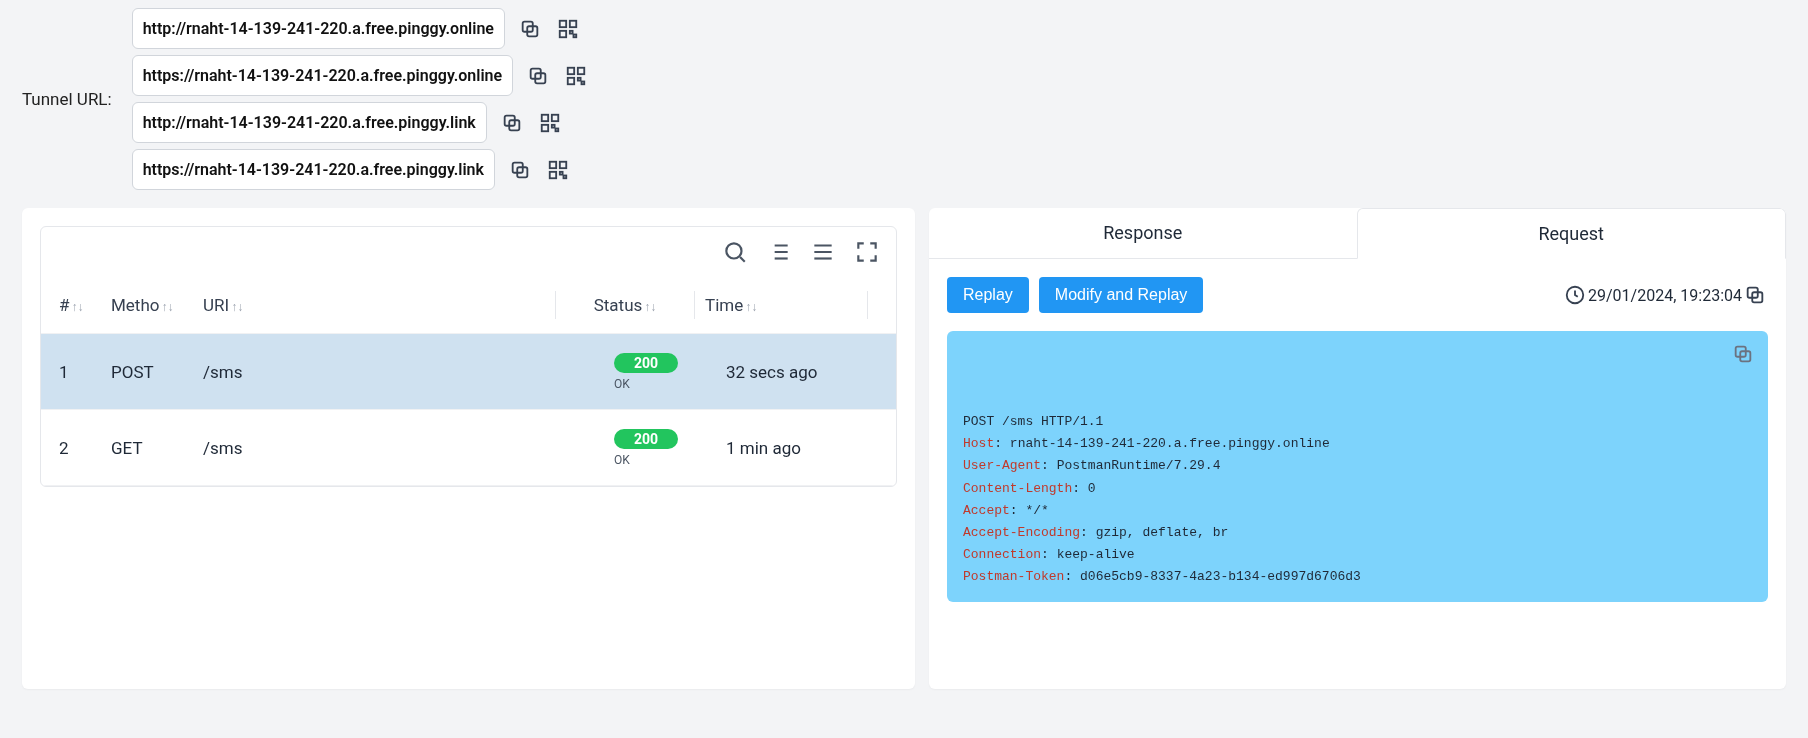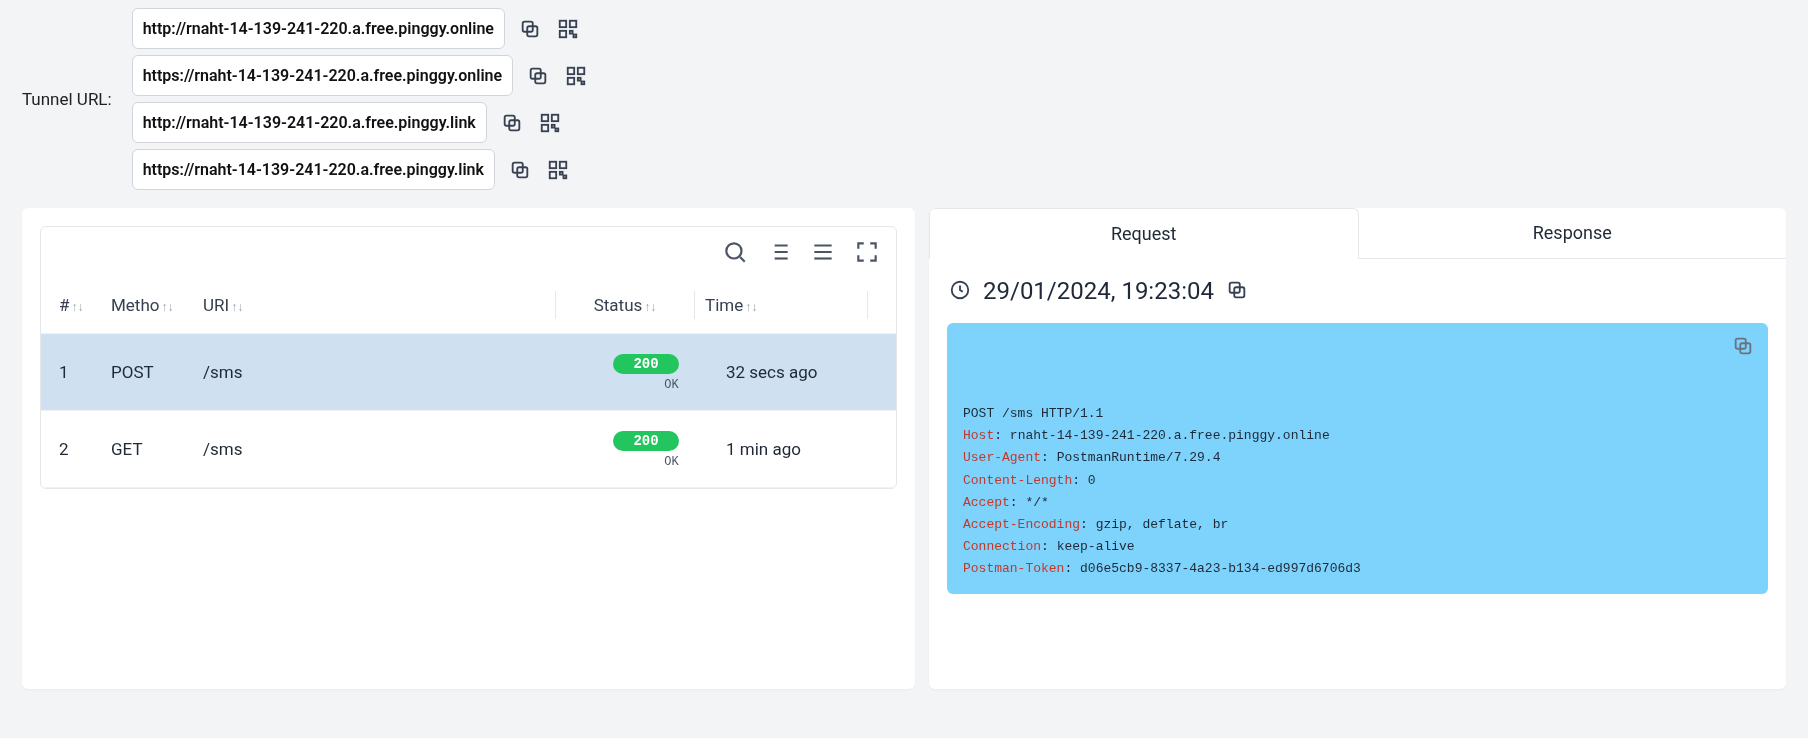--- a/index.html
+++ b/index.html
@@ -107,22 +107,21 @@
   .trow {
     padding: 18px 18px;
     font-size: 17px;
     color: #1f2937;
     border-bottom: 1px solid #f0f1f3;
   }
   .trow.selected { background: #cfe1f0; }
   .status-pill {
     display: inline-flex;
     flex-direction: column;
-    align-items: flex-end;
-    font-family: Liberation Mono, monospace;
+    align-items: flex-start;
   }
   .status-code {
     background: #22c55e;
     color: #fff;
     font-weight: 700;
     font-size: 14px;
     padding: 2px 20px;
     border-radius: 999px;
   }
   .status-text {
@@ -176,23 +175,23 @@
     background: #2196f3;
     color: #fff;
     border: none;
     border-radius: 4px;
     padding: 9px 16px;
     font-size: 16px;
     cursor: pointer;
   }
   .timestamp-wrap {
     display: flex;
-    gap: 10px;
+    align-items: center;
     color: #1f2937;
-    font-size: 24px;
+    font-size: 16px;
   }
   .headers-block {
     background: #7dd3fc;
     border-radius: 6px;
     padding: 14px 16px;
     font-family: "SFMono-Regular", Consolas, "Liberation Mono", Menlo, monospace;
     font-size: 13px;
     line-height: 1.7;
     white-space: pre-wrap;
     position: relative;
@@ -361,25 +360,29 @@
               <div class="th-divider" style="visibility:hidden"></div>
               <div class="col-time">1 min ago</div>
             </div>
           </div>
       </div>
     </div>
   </div>
 
   <div class="right-card">
     <div class="tabs">
+      <div class="tab">Response</div>
       <div class="tab active">Request</div>
-      <div class="tab">Response</div>
     </div>
     <div class="request-body">
       <div class="action-row">
+        <div class="action-buttons">
+          <button class="btn-primary">Replay</button>
+          <button class="btn-primary">Modify and Replay</button>
+        </div>
         <div class="timestamp-wrap">
           <span class="icon-btn">
             <svg viewBox="0 0 24 24" fill="none" stroke="currentColor" stroke-width="2">
                 <circle cx="12" cy="12" r="9"></circle>
                 <polyline points="12 7 12 12 15 14"></polyline>
               </svg>
           </span>
           <span>29/01/2024, 19:23:04</span>
           <span class="icon-btn">
             <svg viewBox="0 0 24 24" fill="none" stroke="currentColor" stroke-width="2">

